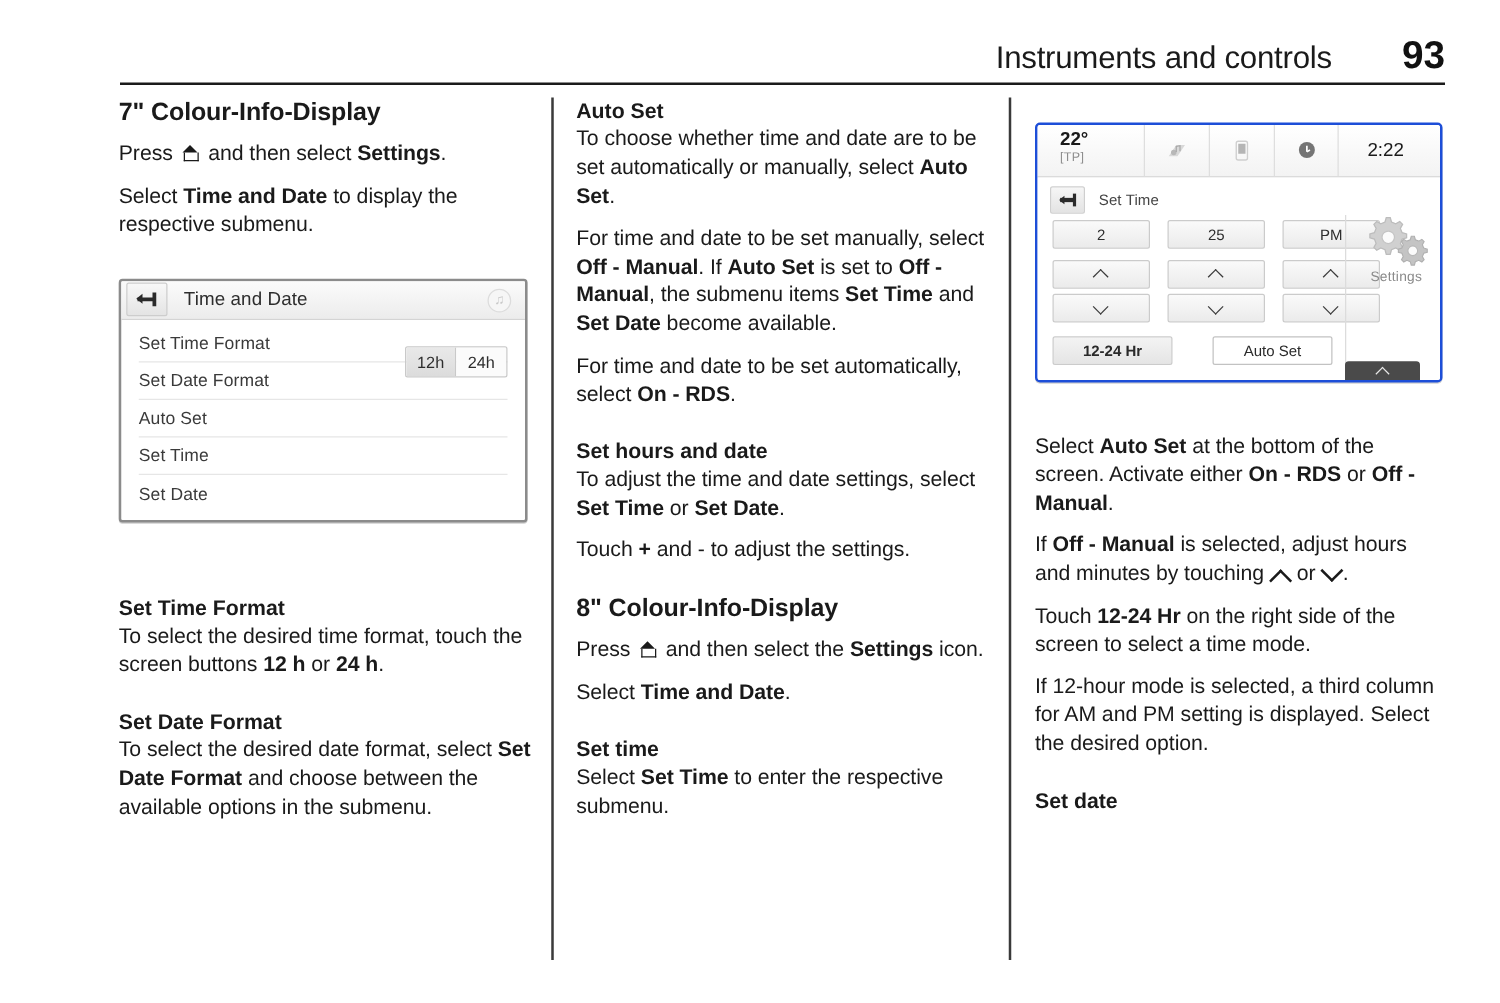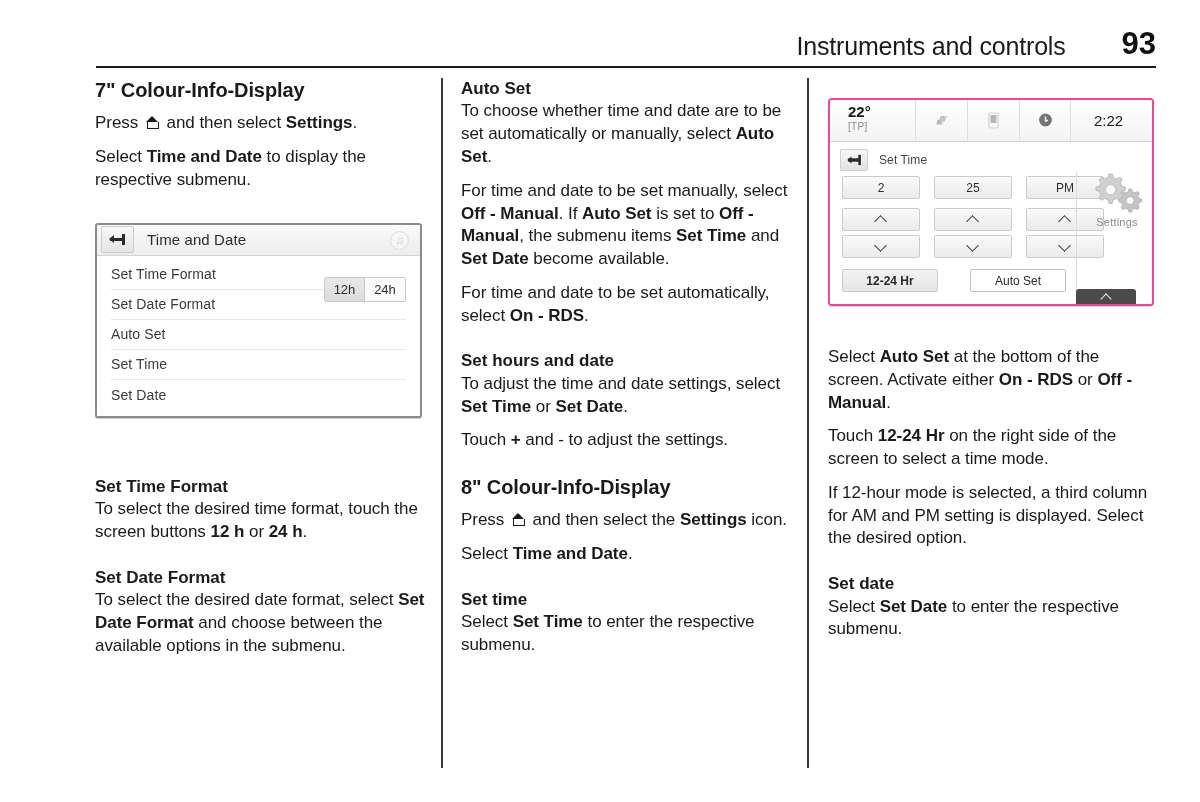--- a/index.html
+++ b/index.html
@@ -242,21 +242,21 @@
   }
   .toggle-btn.selected {
     background: linear-gradient(to bottom, #e9e9e9, #dcdcdc);
     border-right: 1px solid #c9c9c9;
   }
 
   
   .fig-display {
     width: 326px;
     height: 208px;
-    border: 2px solid #ec4899;
+    border: 2px solid #1d4ed8;
     border-radius: 4px;
     background: #ffffff;
     position: relative;
     overflow: hidden;
     box-shadow: 0 1px 0 #d2d2d2;
   }
   .disp-statusbar {
     height: 42px;
     display: flex;
     align-items: stretch;
@@ -603,24 +603,24 @@
         <div class="disp-tab">
           <span class="tab-chev"></span>
         </div>
       </div>
     </div>
 
     <div style="height:40px"></div>
 
     <p class="para"><span>Select </span><span class="b">Auto Set</span><span> at the bottom of the screen. Activate either </span><span class="b">On - RDS</span><span> or </span><span class="b">Off - Manual</span><span>.</span></p>
 
+    <p class="para"><span>If </span><span class="b">Off - Manual</span><span> is selected, adjust hours and minutes by touching </span><span class="chev-up-glyph"></span><span> or </span><span class="chev-dn-glyph"></span><span>.</span></p>
 
     <p class="para"><span>Touch </span><span class="b">12-24 Hr</span><span> on the right side of the screen to select a time mode.</span></p>
 
     <p class="para">If 12-hour mode is selected, a third column for AM and PM setting is displayed. Select the desired option.</p>
 
     <div class="gap-sm"></div>
 
     <h3 class="sub-title">Set date</h3>
-    <p class="para"><span>Select </span><span class="b">Set Date</span><span> to enter the respective submenu.</span></p>
   </div>
 
 </div>
 
 </body></html>

